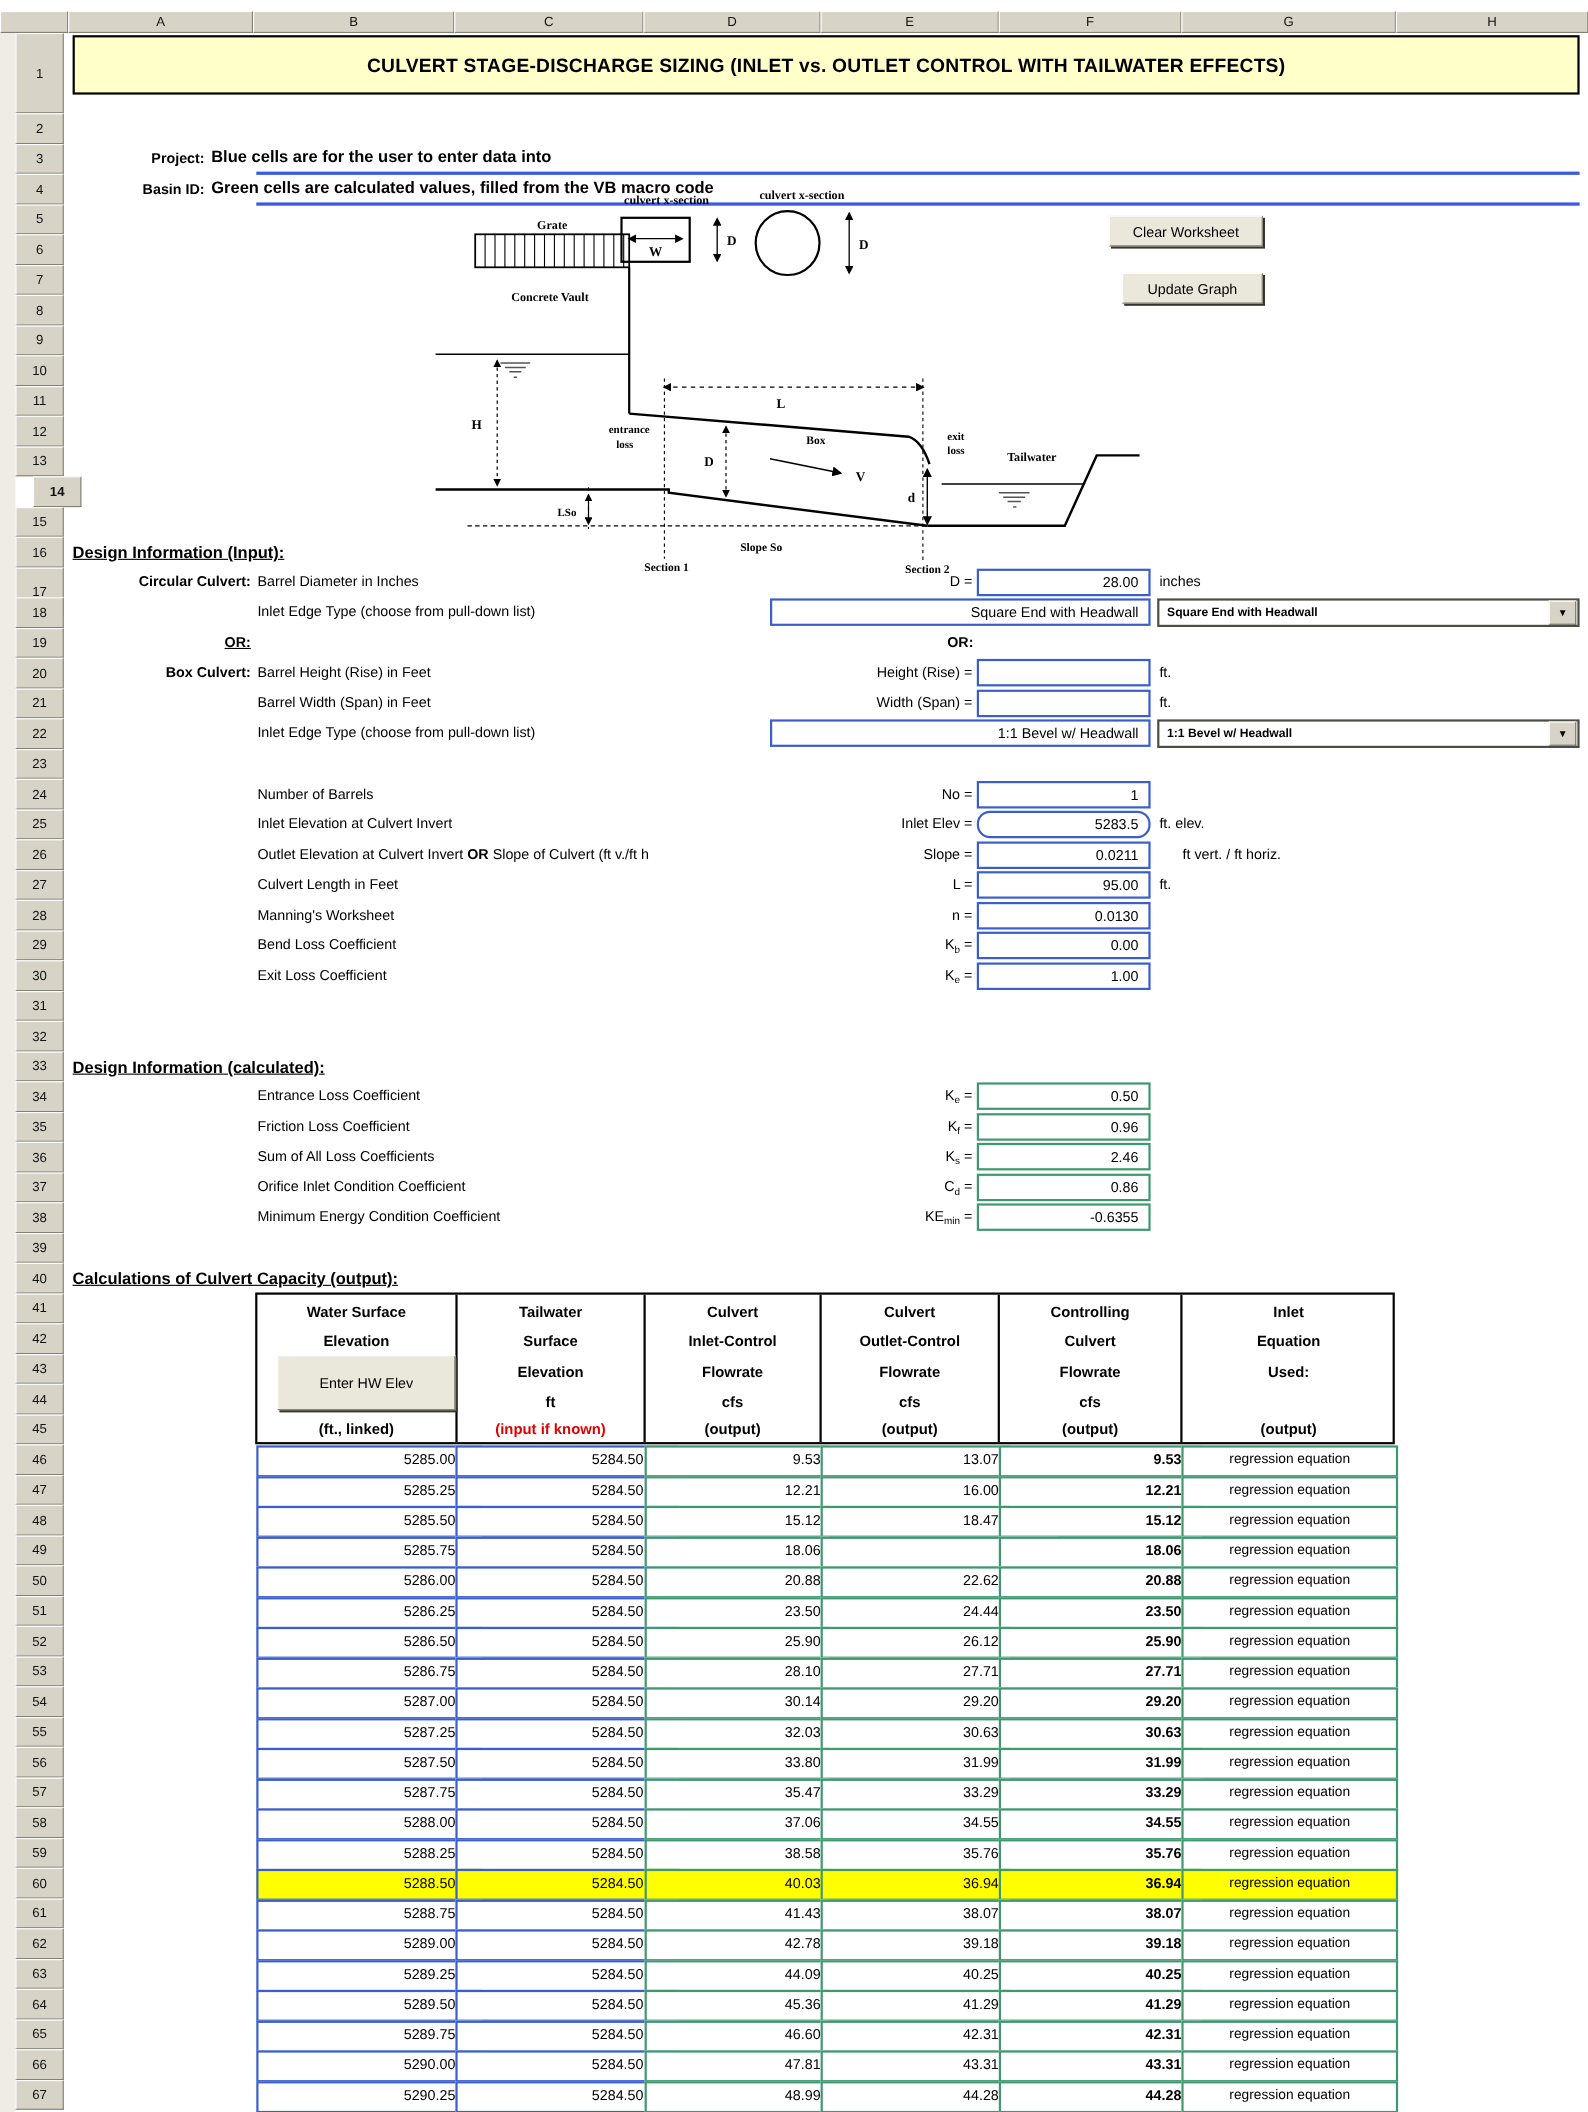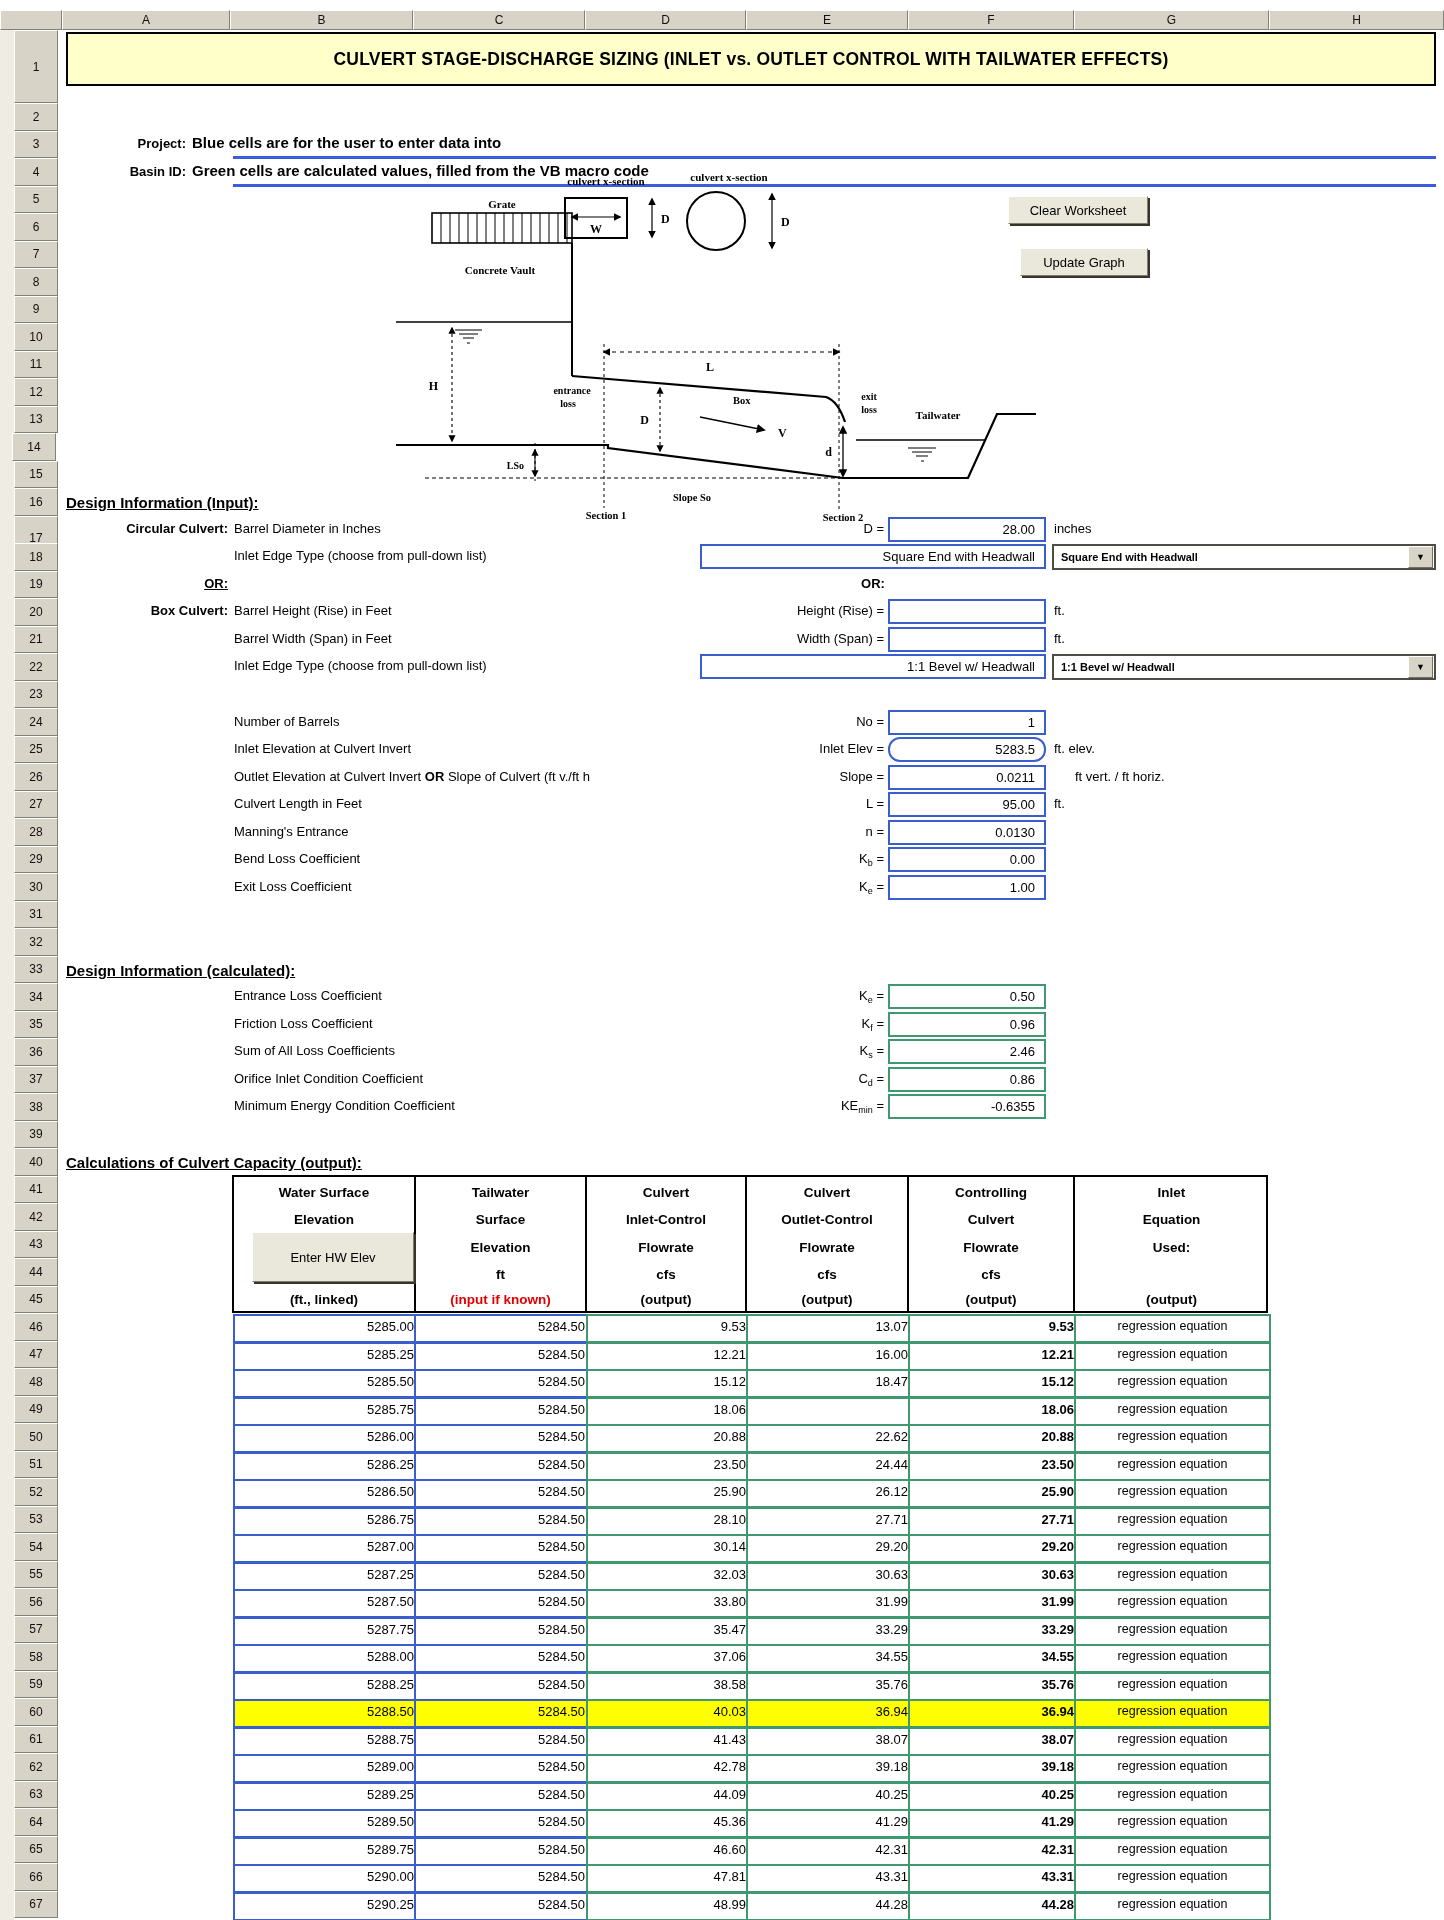--- a/index.html
+++ b/index.html
@@ -81,21 +81,21 @@
       <div class="abs chbox" style="left: 14px; top: 158px; width: 44px; height: 27.5px;">4</div>
       <div class="abs chbox" style="left: 14px; top: 185.5px; width: 44px; height: 27.5px;">5</div>
       <div class="abs chbox" style="left: 14px; top: 213px; width: 44px; height: 27.5px;">6</div>
       <div class="abs chbox" style="left: 14px; top: 240.5px; width: 44px; height: 27.5px;">7</div>
       <div class="abs chbox" style="left: 14px; top: 268px; width: 44px; height: 27.5px;">8</div>
       <div class="abs chbox" style="left: 14px; top: 295.5px; width: 44px; height: 27.5px;">9</div>
       <div class="abs chbox" style="left: 14px; top: 323px; width: 44px; height: 27.5px;">10</div>
       <div class="abs chbox" style="left: 14px; top: 350.5px; width: 44px; height: 27.5px;">11</div>
       <div class="abs chbox" style="left: 14px; top: 378px; width: 44px; height: 27.5px;">12</div>
       <div class="abs chbox" style="left: 14px; top: 405.5px; width: 44px; height: 27.5px;">13</div>
-      <div class="abs chbox" style="left: 12px; top: 433px; width: 44px; height: 27.5px;">14</div>
+      <div class="abs chbox" style="left: 30px; top: 433px; width: 44px; height: 27.5px; font-weight: bold;">14</div>
       <div class="abs chbox" style="left: 14px; top: 460.5px; width: 44px; height: 27.5px;">15</div>
       <div class="abs chbox" style="left: 14px; top: 488px; width: 44px; height: 27.5px;">16</div>
       <div class="abs chbox" style="left: 14px; top: 515.5px; width: 44px; height: 44px;">17</div>
       <div class="abs chbox" style="left: 14px; top: 543px; width: 44px; height: 27.5px;">18</div>
       <div class="abs chbox" style="left: 14px; top: 570.5px; width: 44px; height: 27.5px;">19</div>
       <div class="abs chbox" style="left: 14px; top: 598px; width: 44px; height: 27.5px;">20</div>
       <div class="abs chbox" style="left: 14px; top: 625.5px; width: 44px; height: 27.5px;">21</div>
       <div class="abs chbox" style="left: 14px; top: 653px; width: 44px; height: 27.5px;">22</div>
       <div class="abs chbox" style="left: 14px; top: 680.5px; width: 44px; height: 27.5px;">23</div>
       <div class="abs chbox" style="left: 14px; top: 708px; width: 44px; height: 27.5px;">24</div>
@@ -278,21 +278,21 @@
   </div>
   <div class="abs lbl rt" style="left:600px;top:764px;width:284px;">Slope =</div>
   <div class="abs vcell" style="left:888px;top:765px;width:158px;">0.0211</div>
   <div class="abs lbl" style="left:1054px;top:764px;margin-left:21px;">ft vert. / ft horiz.</div>
 
   <div class="abs lbl" style="left:234px;top:791px;">Culvert Length in Feet</div>
   <div class="abs lbl rt" style="left:600px;top:791px;width:284px;">L =</div>
   <div class="abs vcell" style="left:888px;top:792px;width:158px;">95.00</div>
   <div class="abs lbl" style="left:1054px;top:791px;">ft.</div>
 
-  <div class="abs lbl" style="left:234px;top:819px;">Manning's Entrance</div>
+  <div class="abs lbl" style="left:234px;top:819px;">Manning's Worksheet</div>
   <div class="abs lbl rt" style="left:600px;top:819px;width:284px;">n =</div>
   <div class="abs vcell" style="left:888px;top:820px;width:158px;">0.0130</div>
 
   <div class="abs lbl" style="left:234px;top:846px;">Bend Loss Coefficient</div>
   <div class="abs lbl rt" style="left:600px;top:846px;width:284px;">
     <span>K</span><span class="sub">b</span><span> =</span>
   </div>
   <div class="abs vcell" style="left:888px;top:847px;width:158px;">0.00</div>
 
   <div class="abs lbl" style="left:234px;top:874px;">Exit Loss Coefficient</div>

